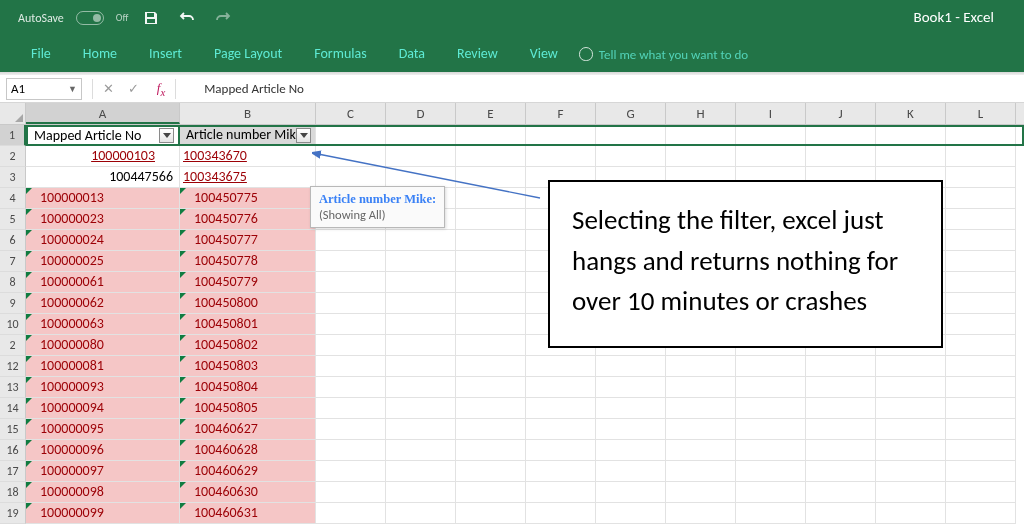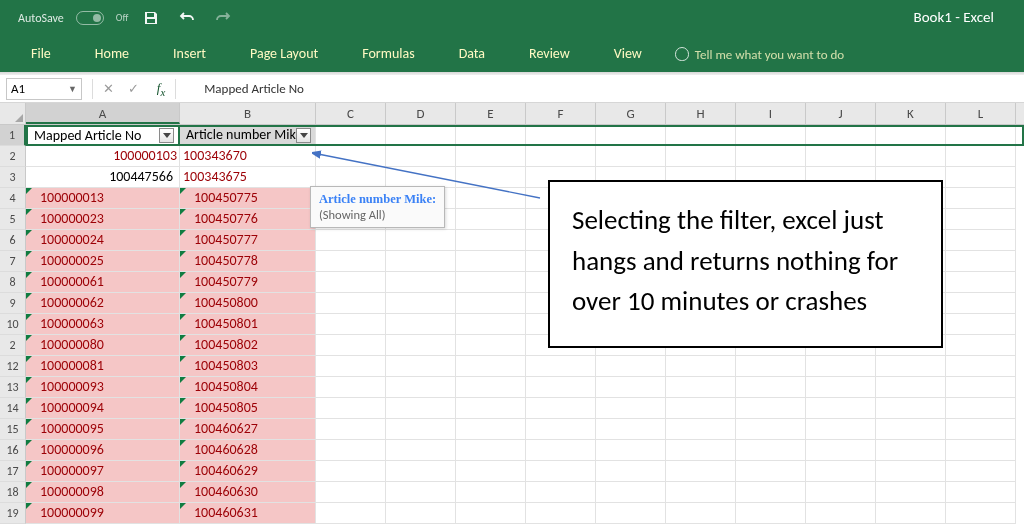--- a/index.html
+++ b/index.html
@@ -7,35 +7,35 @@
 
 
 .titlebar { background:#227447; height:36px; color:#fff; display:flex; align-items:center; position:relative; font-size:13px; }
 .autosave { display:flex; align-items:flex-start; gap:12px; margin-left:18px; opacity:.85; font-size:12px;}
 .pill { border:1px solid rgba(255,255,255,.6); border-radius:8px; width:28px; height:14px; position:relative;}
 .pill::after{ content:""; width:8px; height:8px; background:rgba(255,255,255,.6); border-radius:50%; position:absolute; right:2px; top:2px;}
 .qa-btn { width:26px; height:26px; display:flex; align-items:center; justify-content:center; margin-left:10px; opacity:.95;}
 .tb-title { position:absolute; right:30px; top:8px; font-size:15px;}
 
 
-.ribbon-tabs { background:#227447; height:36px; display:flex; align-items:center; padding-left:15px; gap:12px; color:#fef9c3; font-size:14px; }
+.ribbon-tabs { background:#227447; height:36px; display:flex; align-items:center; padding-left:15px; gap:0; color:#5eead4; font-size:14px; }
 .ribbon-tabs .tab { padding:8px 16px 10px; cursor:default;}
 .tellme { display:flex; align-items:center; gap:6px; margin-left:5px; opacity:.8; font-size:13px;}
 .bulb { width:14px; height:14px; border:1.2px solid #fff; border-radius:50% 50% 45% 45%; position:relative;}
 
 
 .ribbon-shadow{ height:3px; background:linear-gradient(#d6d6d6,#f0f0f0);}
 
 
 .fbar { height:28px; border-bottom:1px solid #d6d6d6; display:flex; align-items:center; font-size:13px;}
 .namebox { width:76px; height:22px; border:1px solid #c7c7c7; margin-left:6px; display:flex; align-items:center; justify-content:space-between; padding:0 4px; background:#fff;}
 .namebox .dd{ font-size:9px; color:#666;}
 .fdivider{ width:1px; height:20px; background:#dcdcdc; margin:0 10px;}
 .fbtns{ display:flex; gap:14px; color:#9a9a9a; font-size:13px; align-items:center;}
-.fx{ font-style:italic; font-family:"Cambria Math",serif; color:#14532d; margin-left:4px;}
+.fx{ font-style:italic; font-family:"Cambria Math",serif; color:#be185d; margin-left:4px;}
 .fcontent{ margin-left:18px; color:#333;}
 
 
 .sheet { position:relative; }
 .colhdrs { display:flex; height:22px; background:#e8e8e8; border-bottom:1px solid #c9c9c9;}
 .corner{ width:26px; border-right:1px solid #c9c9c9; background:#e8e8e8; position:relative;}
 .corner::after{ content:""; position:absolute; right:2px; bottom:2px; border-left:8px solid transparent; border-bottom:8px solid #a7a7a7;}
 .colhdr{ border-right:1px solid #c9c9c9; text-align:center; font-size:13px; color:#4a4a4a; line-height:22px;}
 .colhdr.sel{ background:#d2d2d2; border-bottom:2px solid #227447;}
 
@@ -44,21 +44,21 @@
 .rowhdr{ width:26px; border-right:1px solid #c9c9c9; border-bottom:1px solid #dcdcdc; background:#e8e8e8; text-align:center; font-size:12px; color:#4a4a4a; line-height:21px;}
 .rowhdr.sel{ background:#d2d2d2; border-right:2px solid #227447;}
 .cell{ border-right:1px solid #e2e2e2; border-bottom:1px solid #e2e2e2; padding:0 3px; line-height:20px; font-size:14px; font-family:Calibri,sans-serif; overflow:hidden; white-space:nowrap; position:relative;}
 
 .cA{ width:154px;}
 .cB{ width:136px;}
 .cC{ width:70px;}
 .cN{ width:70px;}
 
 .pink{ background:#f5c6c6; color:#9c0006;}
-.redtxt{ color:#9c0006; text-align:right; padding-right:2px;}
+.redtxt{ color:#9c0006; text-align:right; padding-right:24px;text-decoration:underline;}
 .lefttxt{ text-align:left; padding-left:14px;}
 .rightblack{ text-align:right; color:#000; padding-right:6px;}
 .greenmark::before{ content:""; position:absolute; left:0; top:0; border-top:6px solid #107c41; border-right:6px solid transparent; }
 
 .active-cell{ border:2px solid #227447 !important; line-height:18px;}
 .hdrcell{ background:#fff; display:flex; align-items:center; justify-content:space-between;}
 .hdrcell .lbl{ padding-left:3px; white-space:nowrap; overflow:hidden;}
 .filterbtn{ width:15px; height:15px; border:1px solid #8a8a8a; background:linear-gradient(#fff,#e4e4e4); display:flex; align-items:center; justify-content:center; flex:none; margin-right:1px;}
 .filterbtn::after{ content:""; border-left:4px solid transparent; border-right:4px solid transparent; border-top:5px solid #444;}
 .hdrcell.b{ background:#d9d9d9;}

